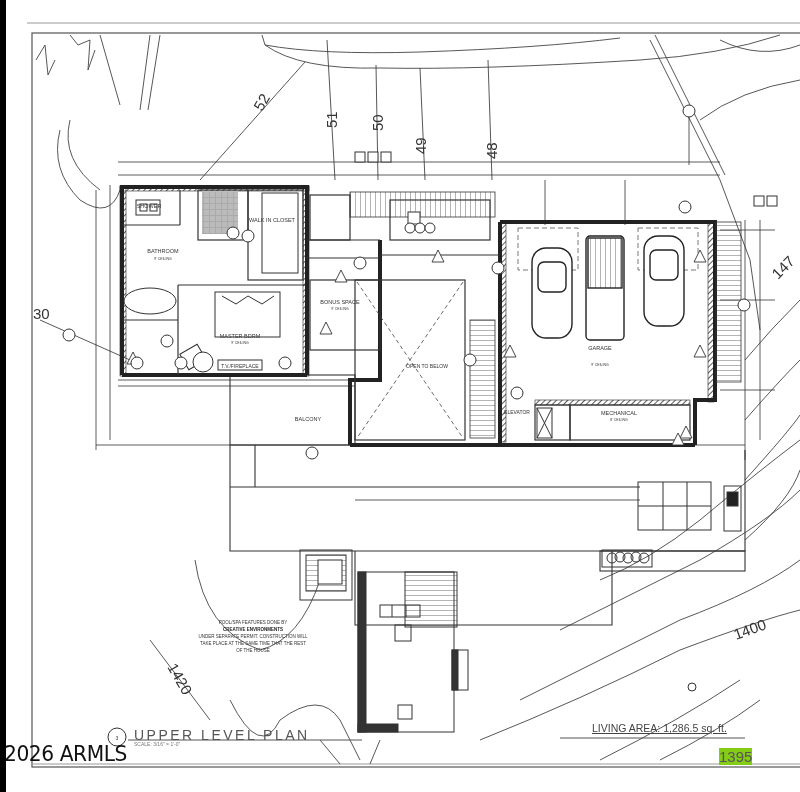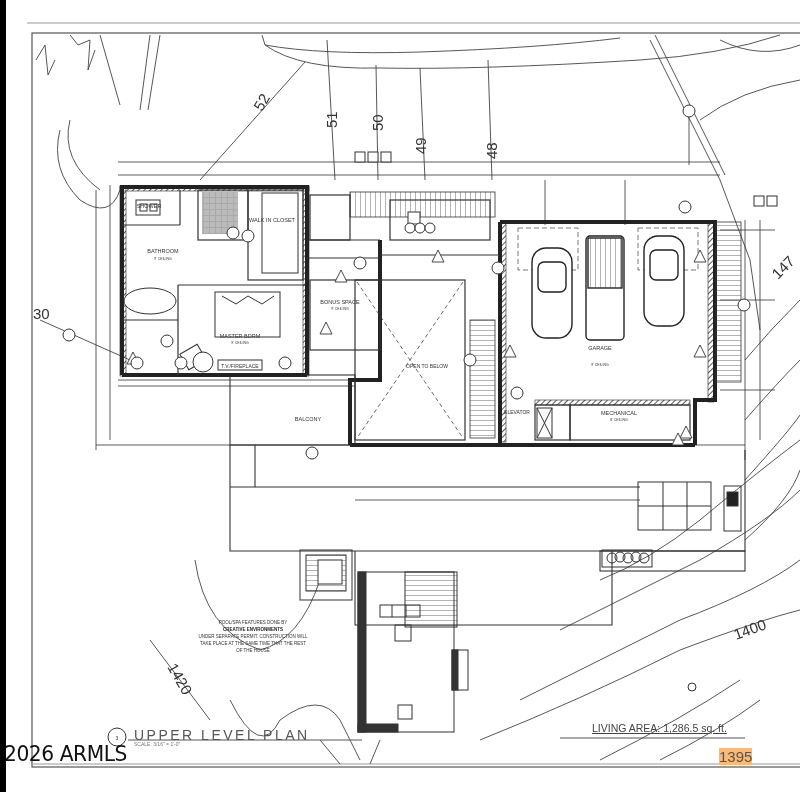--- a/index.html
+++ b/index.html
@@ -4,21 +4,21 @@
 <style>
   html,body{margin:0;padding:0;background:#fff;}
   body{width:800px;height:792px;position:relative;overflow:hidden;font-family:"Liberation Sans",sans-serif;}
   .left-bar{position:absolute;left:0;top:0;width:6px;height:792px;background:#000;}
   svg{position:absolute;left:0;top:0;}
   .lbl{font-family:"Liberation Sans",sans-serif;fill:#333;}
   .watermark{position:absolute;left:4px;top:741px;font-family:"DejaVu Sans",sans-serif;font-size:22px;color:#111;letter-spacing:-0.5px;transform:scaleX(0.92);transform-origin:left;}
   .title{position:absolute;left:134px;top:727px;font-size:14px;letter-spacing:2.5px;color:#555;}
   .scale{position:absolute;left:134px;top:741px;font-size:5px;color:#777;}
   .living{position:absolute;left:592px;top:722px;font-size:10.5px;color:#444;text-decoration:underline;}
-  .c1395{position:absolute;left:719px;top:748px;font-size:15px;color:#555;background:#fdba74;}
+  .c1395{position:absolute;left:719px;top:748px;font-size:15px;color:#555;background:#84cc16;}
 </style>
 </head>
 <body>
 
 <div class="left-bar"></div>
 
 <svg width="800" height="792" viewBox="0 0 800 792">
   <defs>
     <pattern id="hatch" width="4" height="4" patternUnits="userSpaceOnUse" patternTransform="rotate(45)">
       <line x1="0" y1="0" x2="0" y2="4" stroke="#222" stroke-width="1.5"></line>

